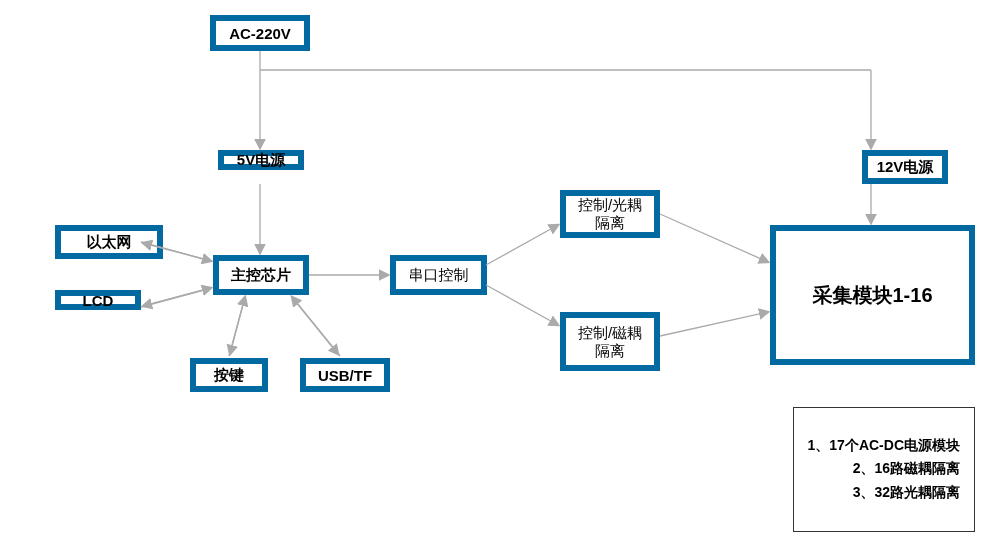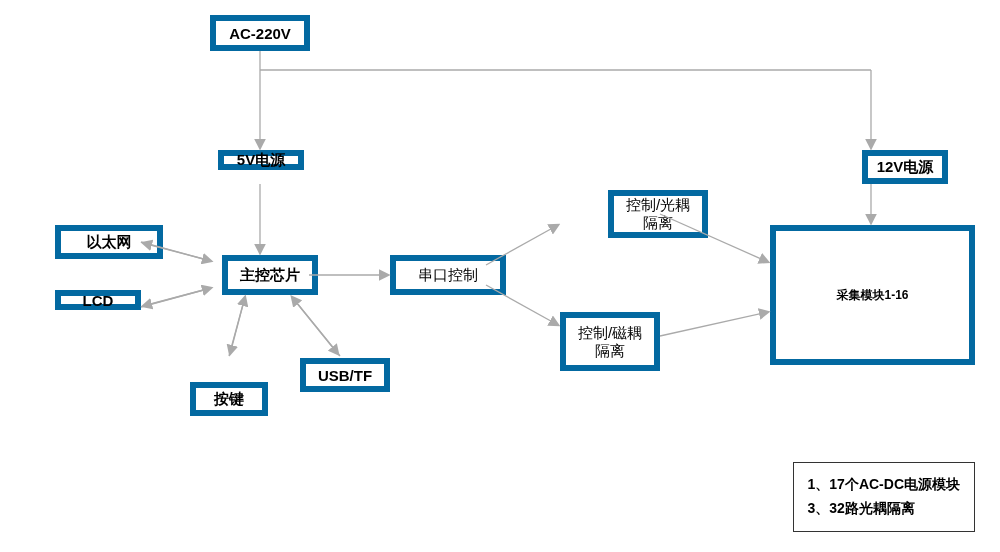--- a/index.html
+++ b/index.html
@@ -21,55 +21,56 @@
       font-size: 15px;
       padding: 4px 8px;
       white-space: nowrap;
     }
     .bold { font-weight: bold; }
     .legend {
       position: absolute;
       border: 1.5px solid #333;
       font-size: 14px;
       font-weight: bold;
-      padding: 10px 14px;
+      padding: 26px 14px;
       line-height: 1.7;
-      text-align: left;
+      text-align: right;
       white-space: nowrap;
     }
     svg.arrows {
       position: absolute;
       top: 0; left: 0;
       width: 1000px;
       height: 552px;
       pointer-events: none;
     }
     .arrow-line { stroke: #aaa; stroke-width: 1.3; fill: none; }
     .arrow-head { fill: #aaa; }
   </style>
 </head>
 <body>
 
 <div class="box bold" style="left:210px; top:15px;  width:100px; height:36px;">AC-220V</div>
 <div class="box bold" style="left:218px; top:150px; width:86px;  height:16px;">5V电源</div>
 <div class="box bold" style="left:830px; top:150px; width:86px;  height:34px;margin-left:32px;">12V电源</div>
 <div class="box bold" style="left:55px;  top:225px; width:108px;  height:34px;">以太网</div>
 <div class="box bold" style="left:55px;  top:290px; width:86px;  height:20px;">LCD</div>
-<div class="box bold" style="left:222px; top:255px; width:96px;  height:40px;">主控芯片</div>
-<div class="box" style="left:390px; top:255px; width:116px;  height:40px;">串口控制</div>
-<div class="box bold" style="left:190px; top:358px; width:78px;  height:34px;margin-top:24px;">按键</div>
+<div class="box bold" style="left:213px; top:255px; width:96px;  height:40px;">主控芯片</div>
+<div class="box" style="left:390px; top:255px; width:97px;  height:40px;">串口控制</div>
+<div class="box bold" style="left:190px; top:358px; width:78px;  height:34px;">按键</div>
 <div class="box bold" style="left:300px; top:358px; width:90px;  height:34px;">USB/TF</div>
-<div class="box" style="left:560px; top:190px; width:100px; height:48px; white-space:pre-line; line-height:1.2;margin-left:48px;">控制/光耦
+<div class="box" style="left:560px; top:190px; width:100px; height:48px; white-space:pre-line; line-height:1.2;">控制/光耦
 隔离</div>
 <div class="box" style="left:560px; top:312px; width:100px; height:59px; white-space:pre-line; line-height:1.2;">控制/磁耦
 隔离</div>
-<div class="box bold" style="left:770px; top:225px; width:205px; height:140px; font-size:12px;">采集模块1-16</div>
+<div class="box bold" style="left:770px; top:225px; width:205px; height:140px; font-size:20px;">采集模块1-16</div>
 
 <div class="legend" style="right:25px; bottom:20px;">
   <div>1、17个AC-DC电源模块</div>
+  <div>2、16路磁耦隔离</div>
   <div>3、32路光耦隔离</div>
 </div>
 
 <svg class="arrows">
   <defs>
     <marker id="ah" markerWidth="9" markerHeight="9" refX="7" refY="4.5" orient="auto">
       <path d="M0,0 L9,4.5 L0,9 z" class="arrow-head"></path>
     </marker>
   </defs>
 

